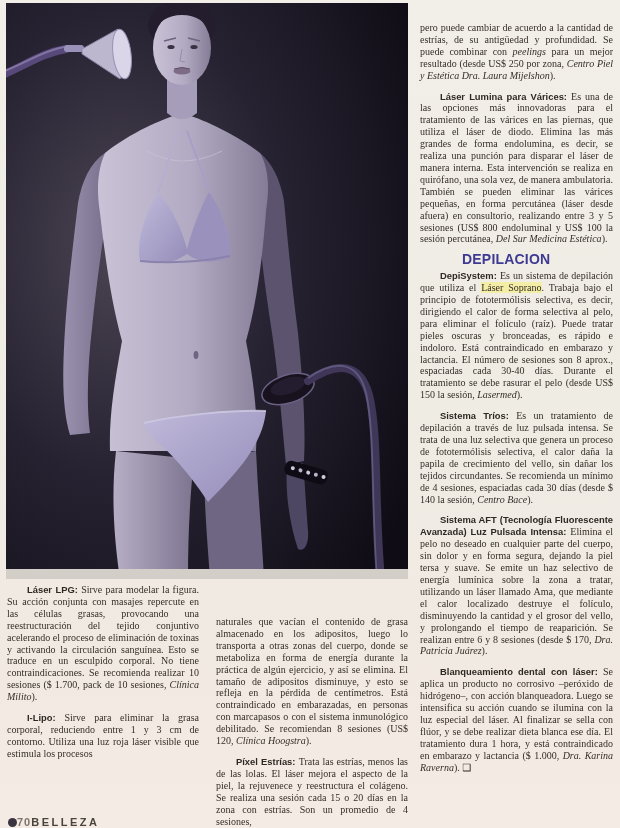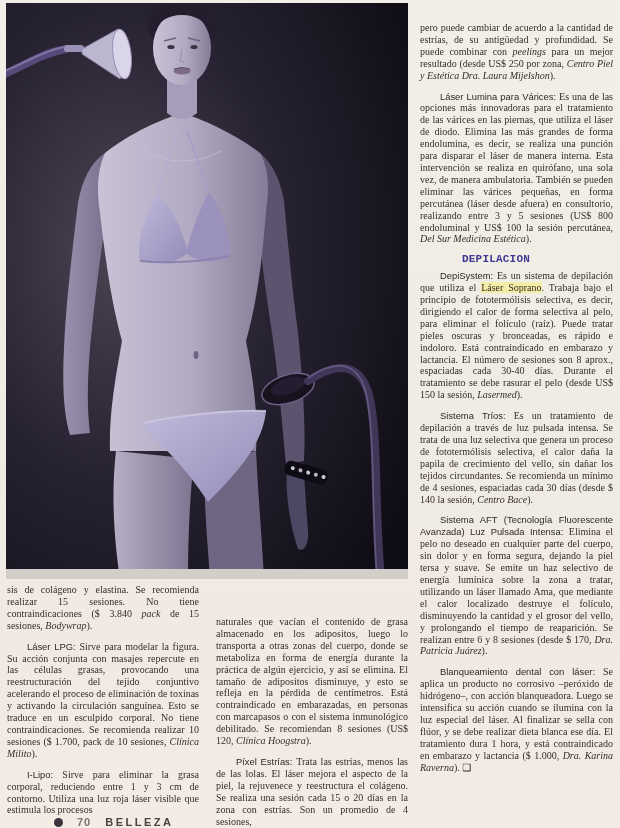--- a/index.html
+++ b/index.html
@@ -8,31 +8,31 @@
     background:linear-gradient(180deg,#f2efe8 0%,#efece4 50%,#f1e9e2 82%,#f4ebe4 100%);
     font-family:"Liberation Serif",serif;color:#352e28;
   }
   .photo{position:absolute;left:6px;top:3px;width:402px;height:576px;background:#14101a;}
   .photo svg{display:block;}
   .col{position:absolute;font-size:10px;line-height:11.9px;text-align:justify;}
   .col p{margin:0 0 9px 0;}
   .col-right{left:420px;top:22px;width:193px;}
   .col-left{left:7px;top:584px;width:192px;}
   .col-mid{left:216px;top:584px;width:192px;margin-top:32px;}
-  .run-lead{font-family:"Liberation Sans",sans-serif;font-weight:normal;font-size:9.4px;color:#2e2823;padding-left:20px;}
+  .run-lead{font-family:"Liberation Sans",sans-serif;font-weight:bold;font-size:9.4px;color:#2e2823;padding-left:20px;}
   .run-i{font-style:italic;}
   .run-hl{background:#f4eda6;}
   .run-endmark{color:#2e2823;}
   h3.sec{
-    font-family:Liberation Mono, monospace;font-weight:bold;font-size:11px;
+    font-family:Liberation Sans, sans-serif;font-weight:bold;font-size:14px;
     color:#3e3a94;margin:1px 0 4px 0;letter-spacing:.2px;padding-left:42px;
   }
   .footer{
-    position:absolute;left:8px;top:816px;display:flex;align-items:center;gap:14px;
-    font-family:"Liberation Sans",sans-serif;font-weight:bold;font-size:11px;margin-left:46px;
+    position:absolute;left:8px;top:816px;display:flex;align-items:center;gap:0;
+    font-family:"Liberation Sans",sans-serif;font-weight:bold;font-size:11px;
   }
   .logo-dot{width:9px;height:9px;border-radius:50%;background:#3a3340;display:inline-block;}
   .footer .num{color:#7b746c;letter-spacing:1px;}
   .footer .mag{color:#4a443e;letter-spacing:2.5px;}
 </style>
 </head>
 <body>
 
 <div class="page">
 
@@ -133,21 +133,20 @@
         <ellipse cx="282" cy="383" rx="18" ry="8" transform="rotate(-18 282 383)" fill="#241d30"></ellipse>
         <path d="M302,378 C332,358 354,360 363,392 C373,432 368,500 375,576" fill="none" stroke="#3f3658" stroke-width="8" stroke-linecap="round"></path>
         <path d="M302,375 C330,356 352,358 360,390 C369,430 365,500 371,576" fill="none" stroke="#6f6590" stroke-width="2" opacity="0.7"></path>
       </g>
 
       <rect x="0" y="566" width="402" height="10" fill="#d3cfc8"></rect>
     </svg>
   </div>
 
   <div class="col col-left">
-    <p><span>sis de colágeno y elastina. Se recomienda realizar 15 sesiones. No tiene contraindicaciones ($ 3.840 </span><span class="run-i">pack</span><span> de 15 sesiones, </span><span class="run-i">Bodywrap</span><span>).</span></p>
     <p><span class="run-lead">Láser LPG: </span><span>Sirve para modelar la figura. Su acción conjunta con masajes repercute en las células grasas, provocando una reestructuración del tejido conjuntivo acelerando el proceso de eliminación de toxinas y activando la circulación sanguínea. Esto se traduce en un esculpido corporal. No tiene contraindicaciones. Se recomienda realizar 10 sesiones ($ 1.700, pack de 10 sesiones, </span><span class="run-i">Clínica Milito</span><span>).</span></p>
     <p><span class="run-lead">I-Lipo: </span><span>Sirve para eliminar la grasa corporal, reduciendo entre 1 y 3 cm de contorno. Utiliza una luz roja láser visible que estimula los procesos</span></p>
   </div>
 
   <div class="col col-mid">
     <p><span>naturales que vacían el contenido de grasa almacenado en los adipositos, luego lo transporta a otras zonas del cuerpo, donde se metaboliza en forma de energía durante la práctica de algún ejercicio, y así se elimina. El tamaño de adipositos disminuye, y esto se refleja en la pérdida de centímetros. Está contraindicado en embarazadas, en personas con marcapasos o con el sistema inmunológico debilitado. Se recomiendan 8 sesiones (US$ 120, </span><span class="run-i">Clínica Hoogstra</span><span>).</span></p>
     <p><span class="run-lead">Píxel Estrías: </span><span>Trata las estrías, menos las de las lolas. El láser mejora el aspecto de la piel, la rejuvenece y reestructura el colágeno. Se realiza una sesión cada 15 o 20 días en la zona con estrías. Son un promedio de 4 sesiones,</span></p>
   </div>
 
   <div class="col col-right">

